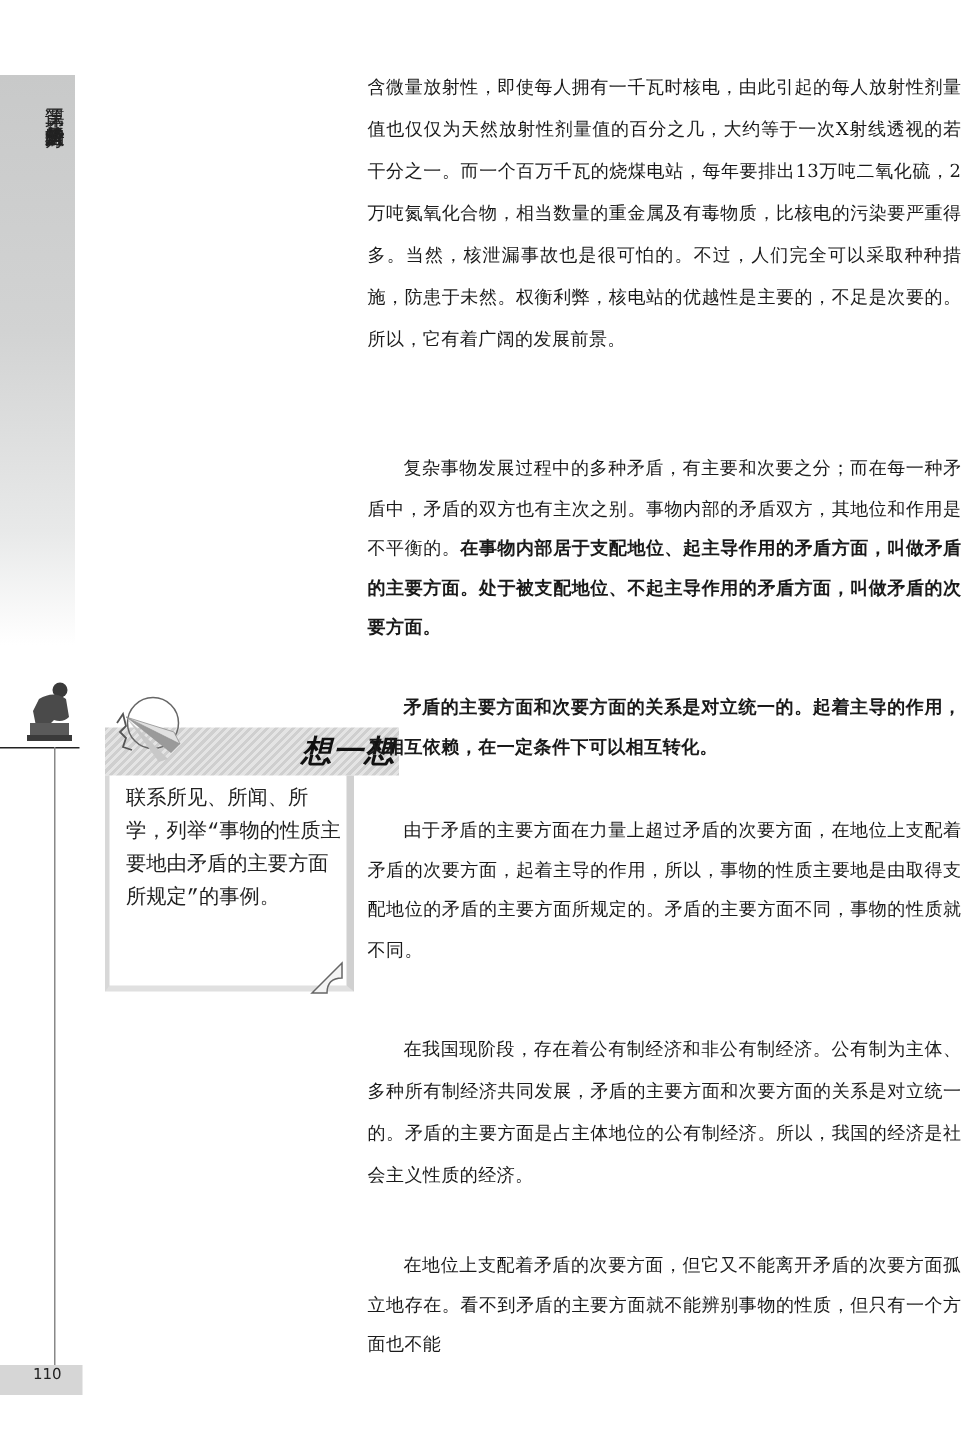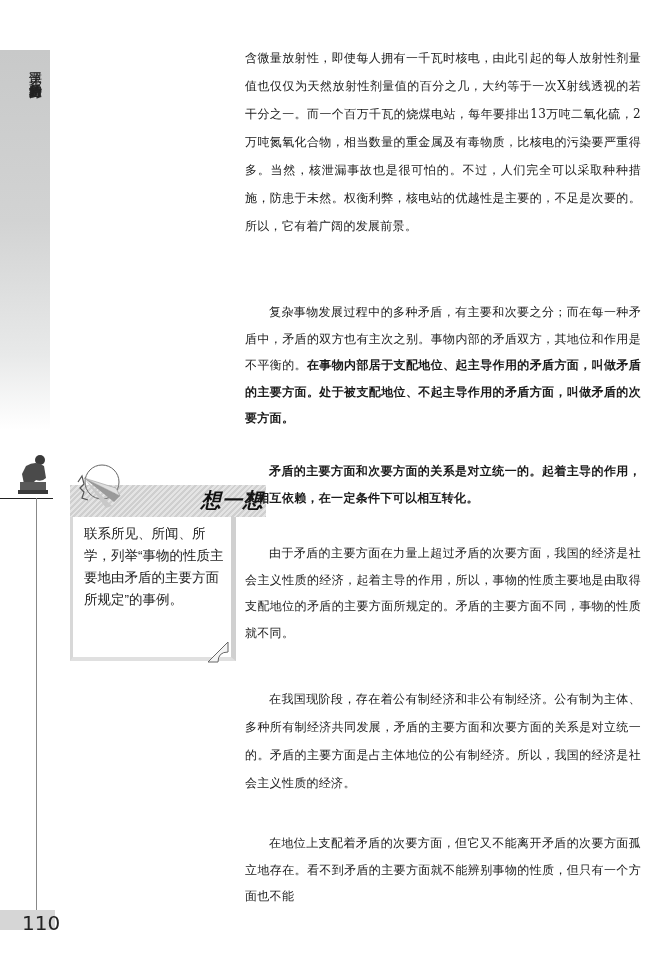--- a/index.html
+++ b/index.html
@@ -41,21 +41,21 @@
     .vline {
       position: absolute; left: 36px; top: 498px; width: 1px; height: 420px; background: #888;
     }
     .page-num-bg {
       position: absolute; left: 0; top: 910px; width: 55px; height: 20px;
       background: #d6d6d6;
     }
     .page-num {
       position: absolute; left: 22px; top: 911px;
       font-family: "DejaVu Sans", "Liberation Sans", sans-serif;
-      font-size: 20px; color: #222;
+      font-size: 10px; color: #222;
     }
     .think-box {
       position: absolute; left: 70px; top: 485px; width: 170px; height: 180px;
     }
     .think-header {
       position: absolute; left: 0; top: 0; width: 196px; height: 32px;
       background: repeating-linear-gradient(135deg, #cfcfcf 0 2px, #e4e4e4 2px 4px);
     }
     .think-title {
       position: absolute; right: 2px; top: 2px;
@@ -63,21 +63,21 @@
       font-size: 20px; font-weight: bold; font-style: italic; color: #111;
       letter-spacing: 1px;
     }
     .think-body {
       position: absolute; left: 0; top: 32px; width: 158px; height: 140px;
       border-left: 3px solid #d8d8d8; border-right: 5px solid #d0d0d0;
       border-bottom: 4px solid #e0e0e0;
     }
     .think-text {
       position: absolute; left: 14px; top: 38px; width: 148px;
-      font-family: Liberation Sans, sans-serif;
+      font-family: Liberation Mono, monospace;
       font-size: 13.5px; line-height: 22px; color: #222;
     }
     .think-icon {
       position: absolute; left: 72px; top: 462px; width: 52px; height: 50px;
     }
     .page-curl {
       position: absolute; left: 206px; top: 640px; width: 24px; height: 24px;
     }
   </style>
 </head>
@@ -124,21 +124,21 @@
 
 <div class="p2 block sans">
   <p class="para indent"><span>复杂事物发展过程中的多种矛盾，有主要和次要之分；而在每一种矛盾中，矛盾的双方也有主次之别。事物内部的矛盾双方，其地位和作用是不平衡的。</span><span class="bold">在事物内部居于支配地位、起主导作用的矛盾方面，叫做矛盾的主要方面。处于被支配地位、不起主导作用的矛盾方面，叫做矛盾的次要方面。</span></p>
 </div>
 
 <div class="p3 block sans">
   <p class="para indent bold">矛盾的主要方面和次要方面的关系是对立统一的。起着主导的作用，又相互依赖，在一定条件下可以相互转化。</p>
 </div>
 
 <div class="p4 block sans">
-  <p class="para indent">由于矛盾的主要方面在力量上超过矛盾的次要方面，我国的经济是社会主义性质的经济，起着主导的作用，所以，事物的性质主要地是由取得支配地位的矛盾的主要方面所规定的。矛盾的主要方面不同，事物的性质就不同。</p>
+  <p class="para indent">由于矛盾的主要方面在力量上超过矛盾的次要方面，在地位上支配着矛盾的次要方面，起着主导的作用，所以，事物的性质主要地是由取得支配地位的矛盾的主要方面所规定的。矛盾的主要方面不同，事物的性质就不同。</p>
 </div>
 
 <div class="p5 block">
   <p class="para indent">在我国现阶段，存在着公有制经济和非公有制经济。公有制为主体、多种所有制经济共同发展，矛盾的主要方面和次要方面的关系是对立统一的。矛盾的主要方面是占主体地位的公有制经济。所以，我国的经济是社会主义性质的经济。</p>
 </div>
 
 <div class="p6 block sans">
   <p class="para indent">在地位上支配着矛盾的次要方面，但它又不能离开矛盾的次要方面孤立地存在。看不到矛盾的主要方面就不能辨别事物的性质，但只有一个方面也不能</p>
 </div>
 

